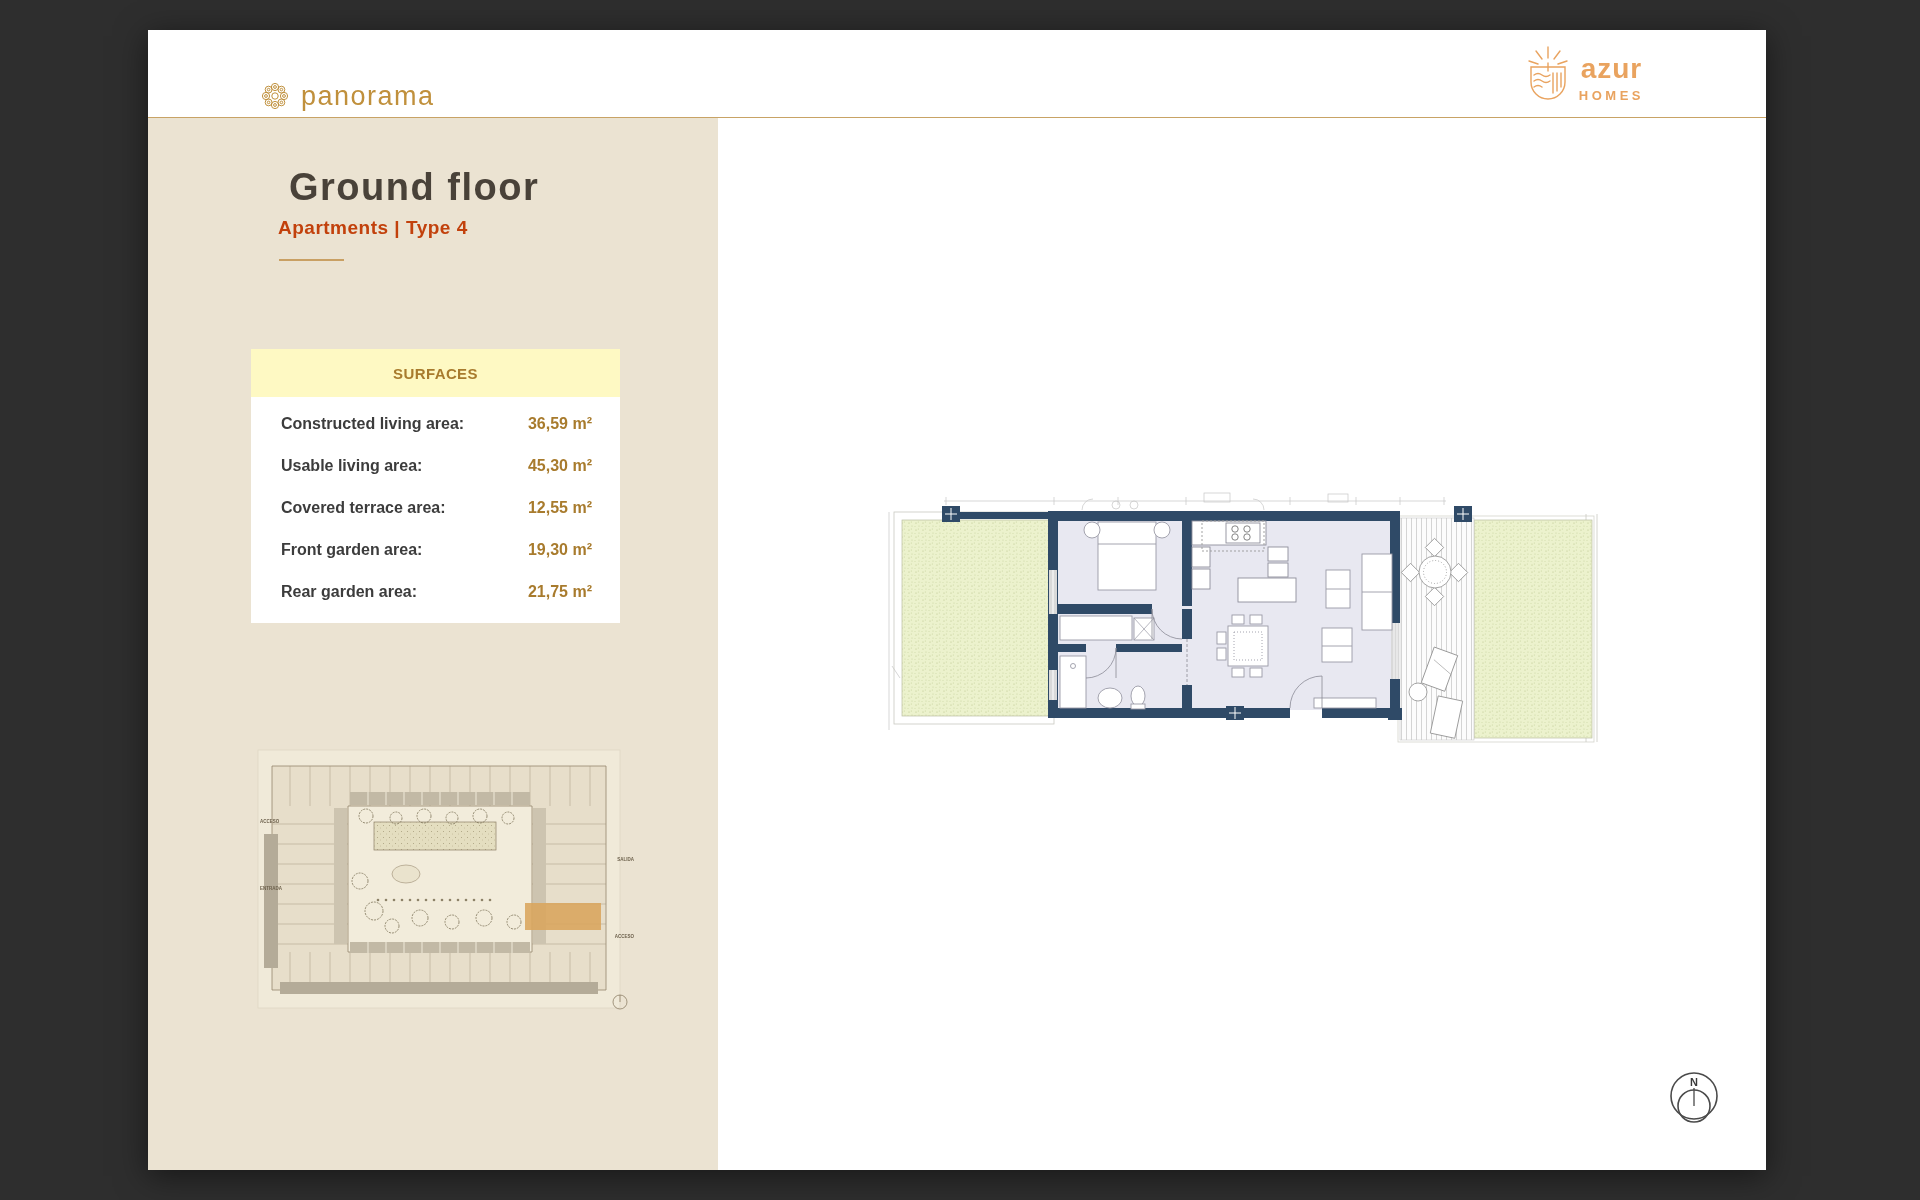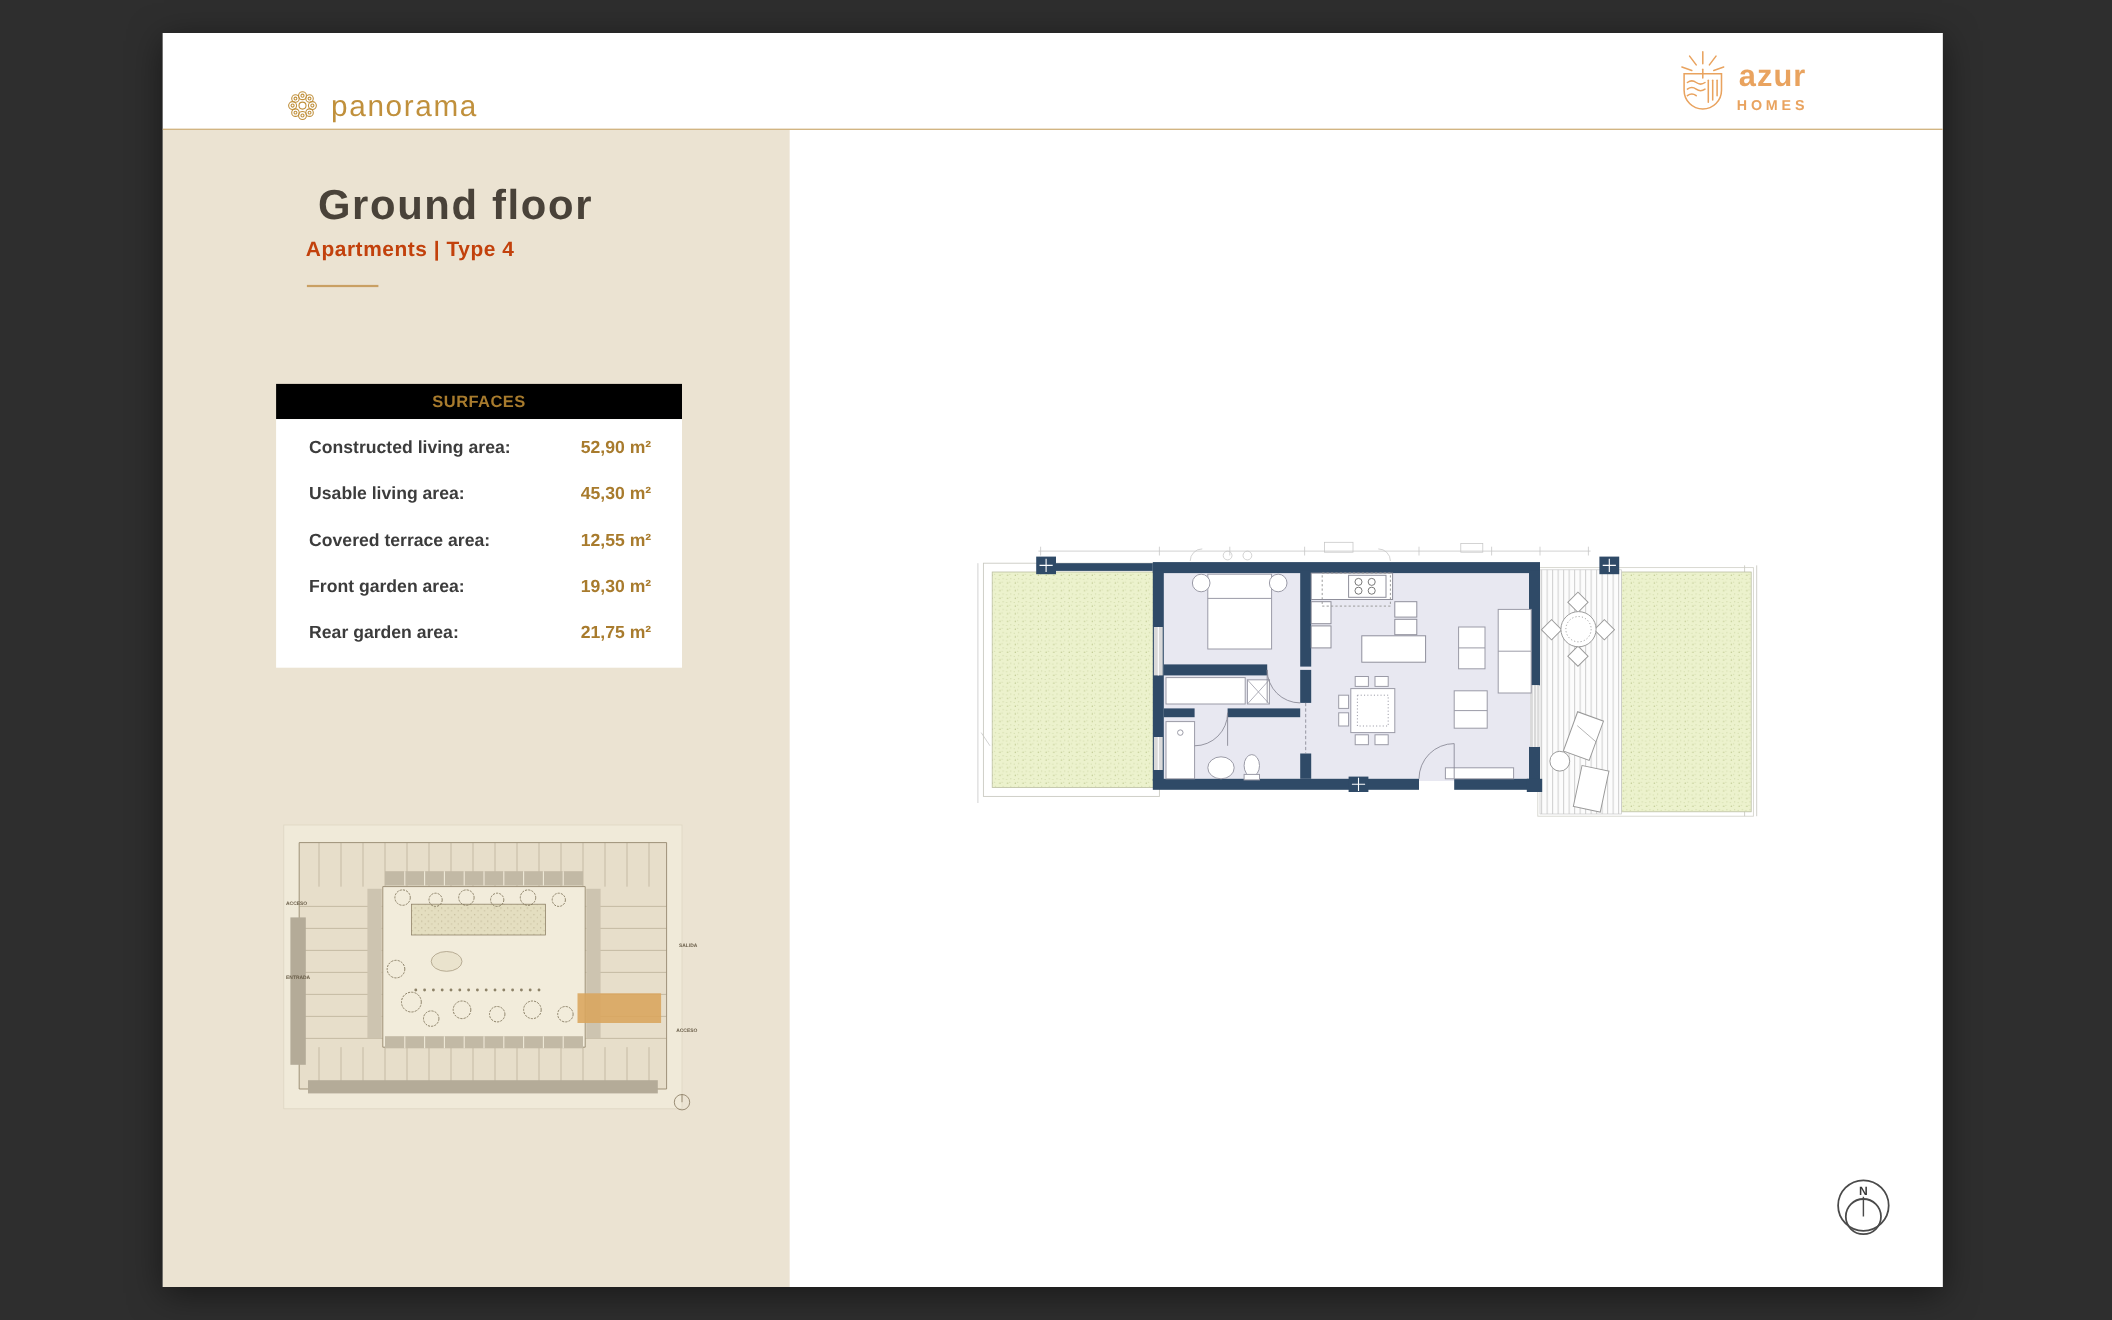--- a/index.html
+++ b/index.html
@@ -21,21 +21,21 @@
   
   .sidebar{position:absolute;left:0;top:88px;width:570px;bottom:0;background:#ebe3d2;}
   .main{position:absolute;left:570px;top:88px;right:0;bottom:0;background:#ffffff;}
   
   .title{position:absolute;left:129px;top:48px;font-size:38px;color:#494239;
          font-weight:700;letter-spacing:1.5px;margin-left:12px;}
   .subtitle{position:absolute;left:130px;top:99px;font-size:19px;color:#c2410c;
          font-weight:700;letter-spacing:.5px;}
   .divider{position:absolute;left:131px;top:141px;width:65px;height:2px;background:#c9a063;}
   .surfaces{position:absolute;left:103px;top:231px;width:369px;}
-  .surf-header{height:32px;background:#000000;color:#a87b2d;font-weight:700;font-size:15px;
+  .surf-header{height:48px;background:#fef9c3;color:#a87b2d;font-weight:700;font-size:15px;
          letter-spacing:.4px;display:flex;align-items:center;justify-content:center;}
   .surf-body{background:#ffffff;padding:6px 0 10px;}
   .surf-row{display:flex;justify-content:space-between;align-items:center;
          height:42px;padding:0 28px 0 30px;font-size:16px;}
   .surf-label{color:#3c3c3c;font-weight:700;}
   .surf-value{color:#a87b2d;font-weight:700;}
   .siteplan{position:absolute;left:108px;top:628px;}
   
   .floorplan{position:absolute;left:168px;top:368px;}
   .north{position:absolute;left:944px;top:950px;}
@@ -98,21 +98,21 @@
   <div class="sidebar">
     <div class="title">Ground floor</div>
     <div class="subtitle">Apartments | Type 4</div>
     <div class="divider"></div>
 
     <div class="surfaces">
       <div class="surf-header">SURFACES</div>
       <div class="surf-body">
         <div class="surf-row">
           <span class="surf-label">Constructed living area:</span>
-          <span class="surf-value">52,90 m²</span>
+          <span class="surf-value">36,59 m²</span>
         </div>
         <div class="surf-row">
           <span class="surf-label">Usable living area:</span>
           <span class="surf-value">45,30 m²</span>
         </div>
         <div class="surf-row">
           <span class="surf-label">Covered terrace area:</span>
           <span class="surf-value">12,55 m²</span>
         </div>
         <div class="surf-row">

